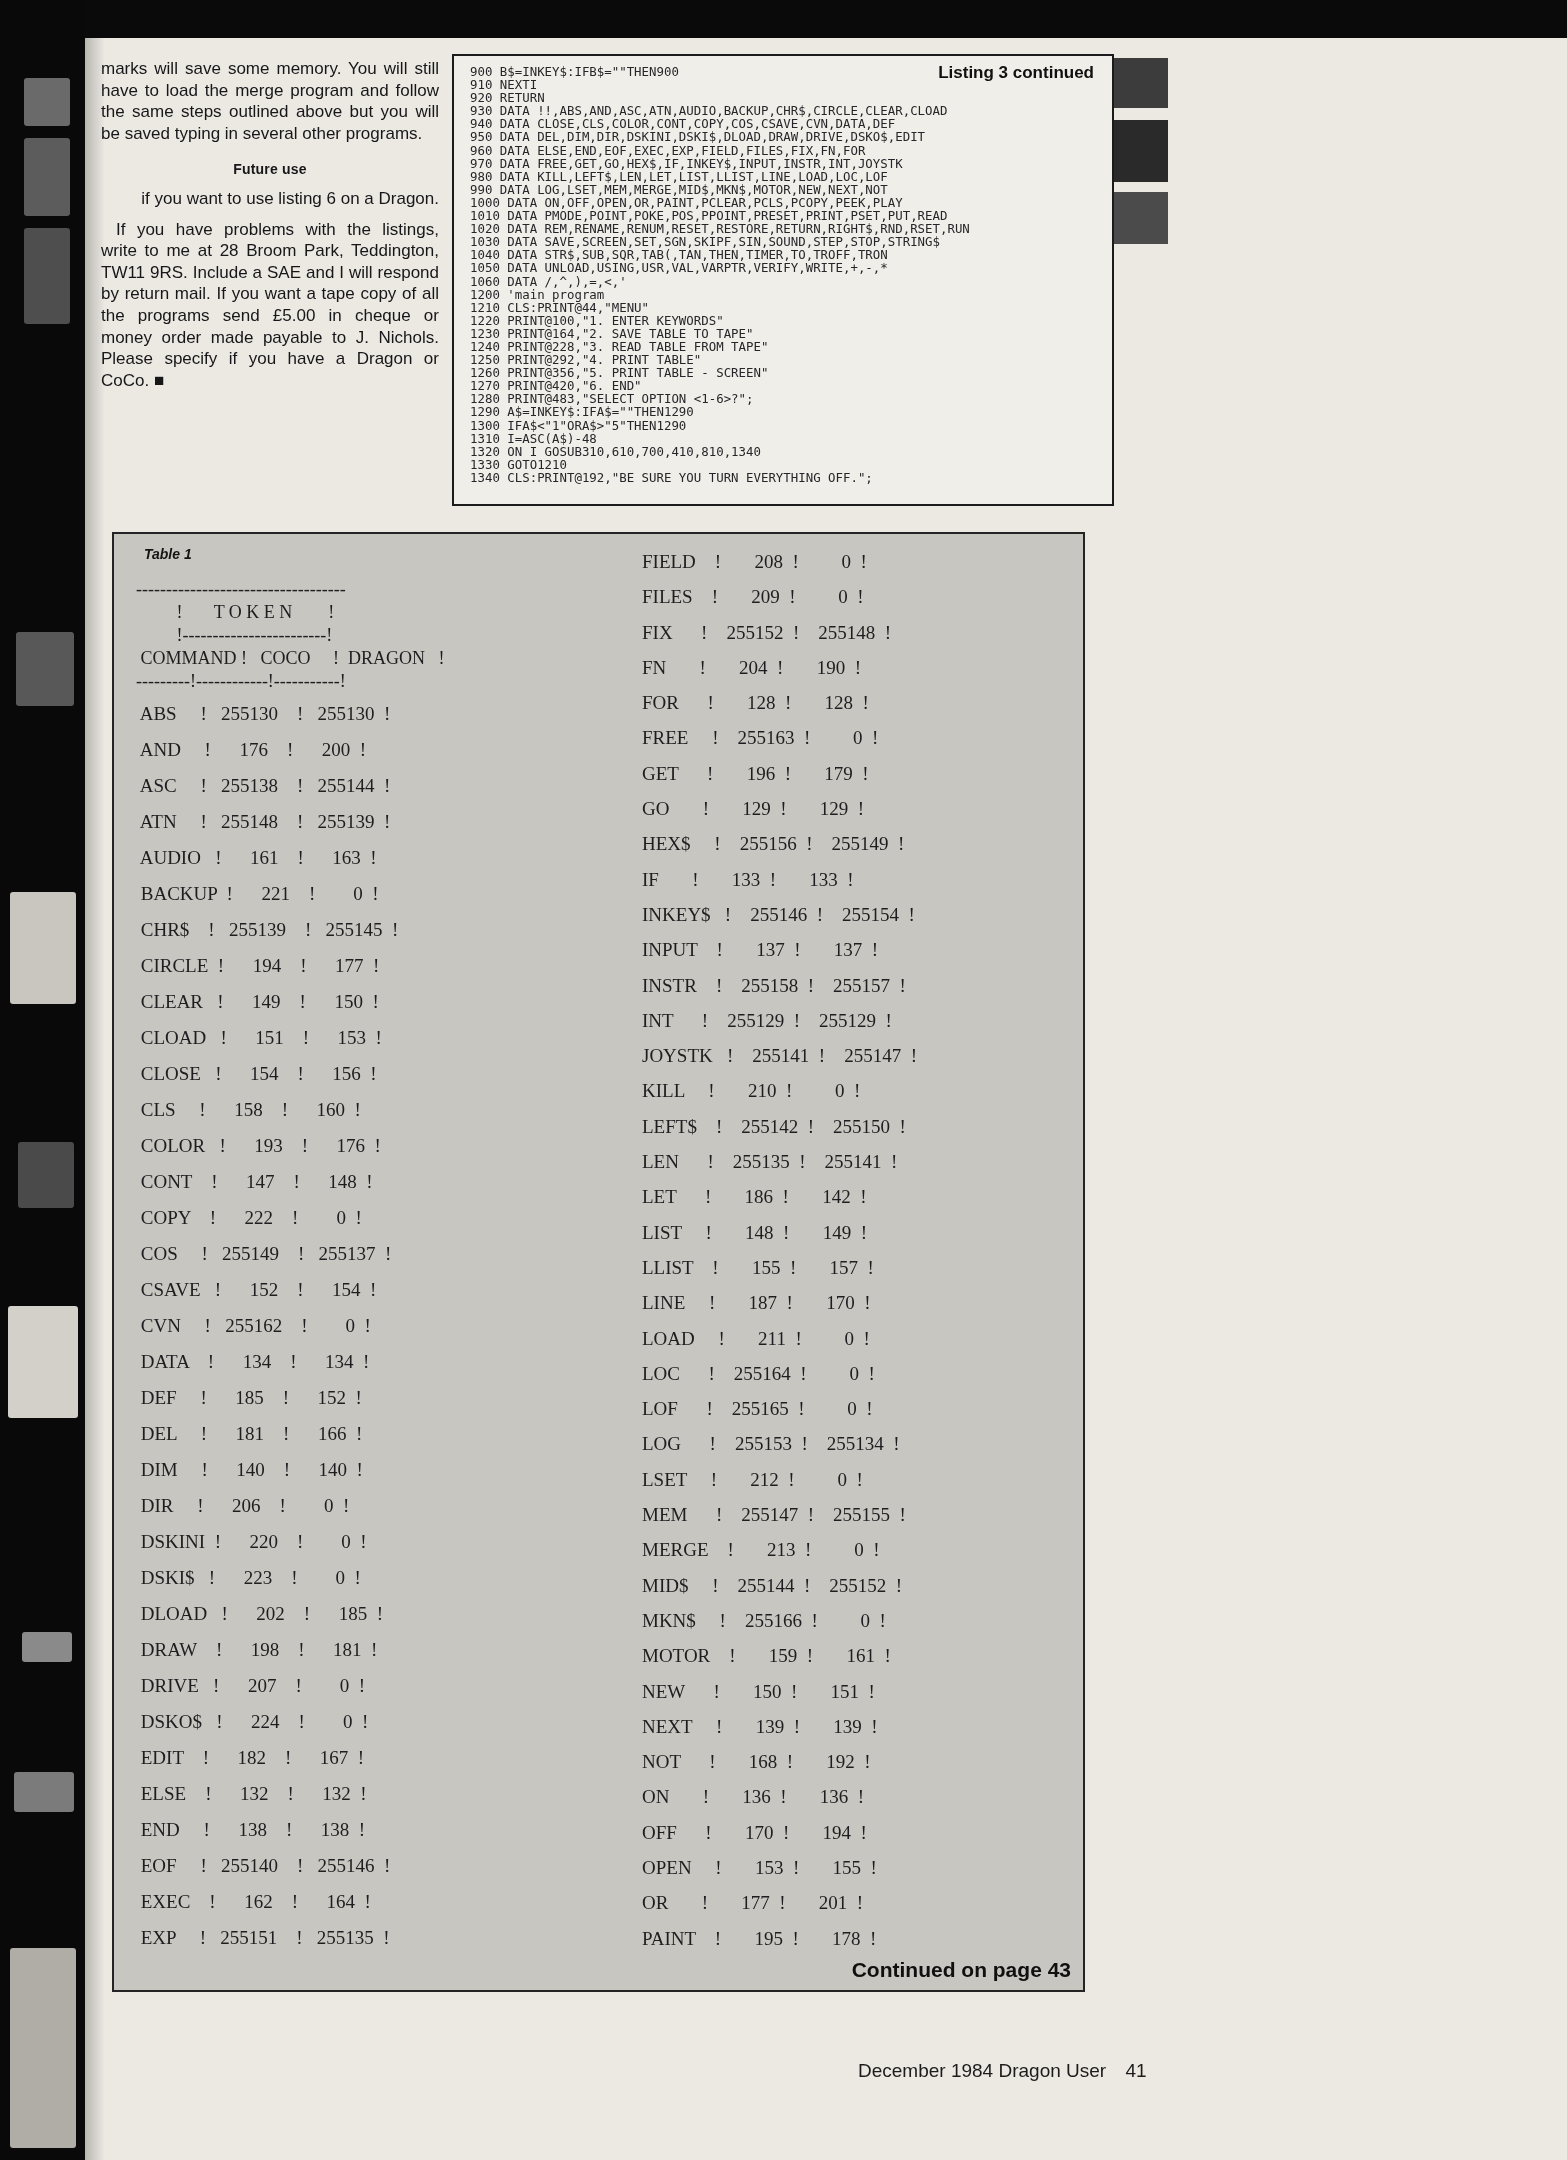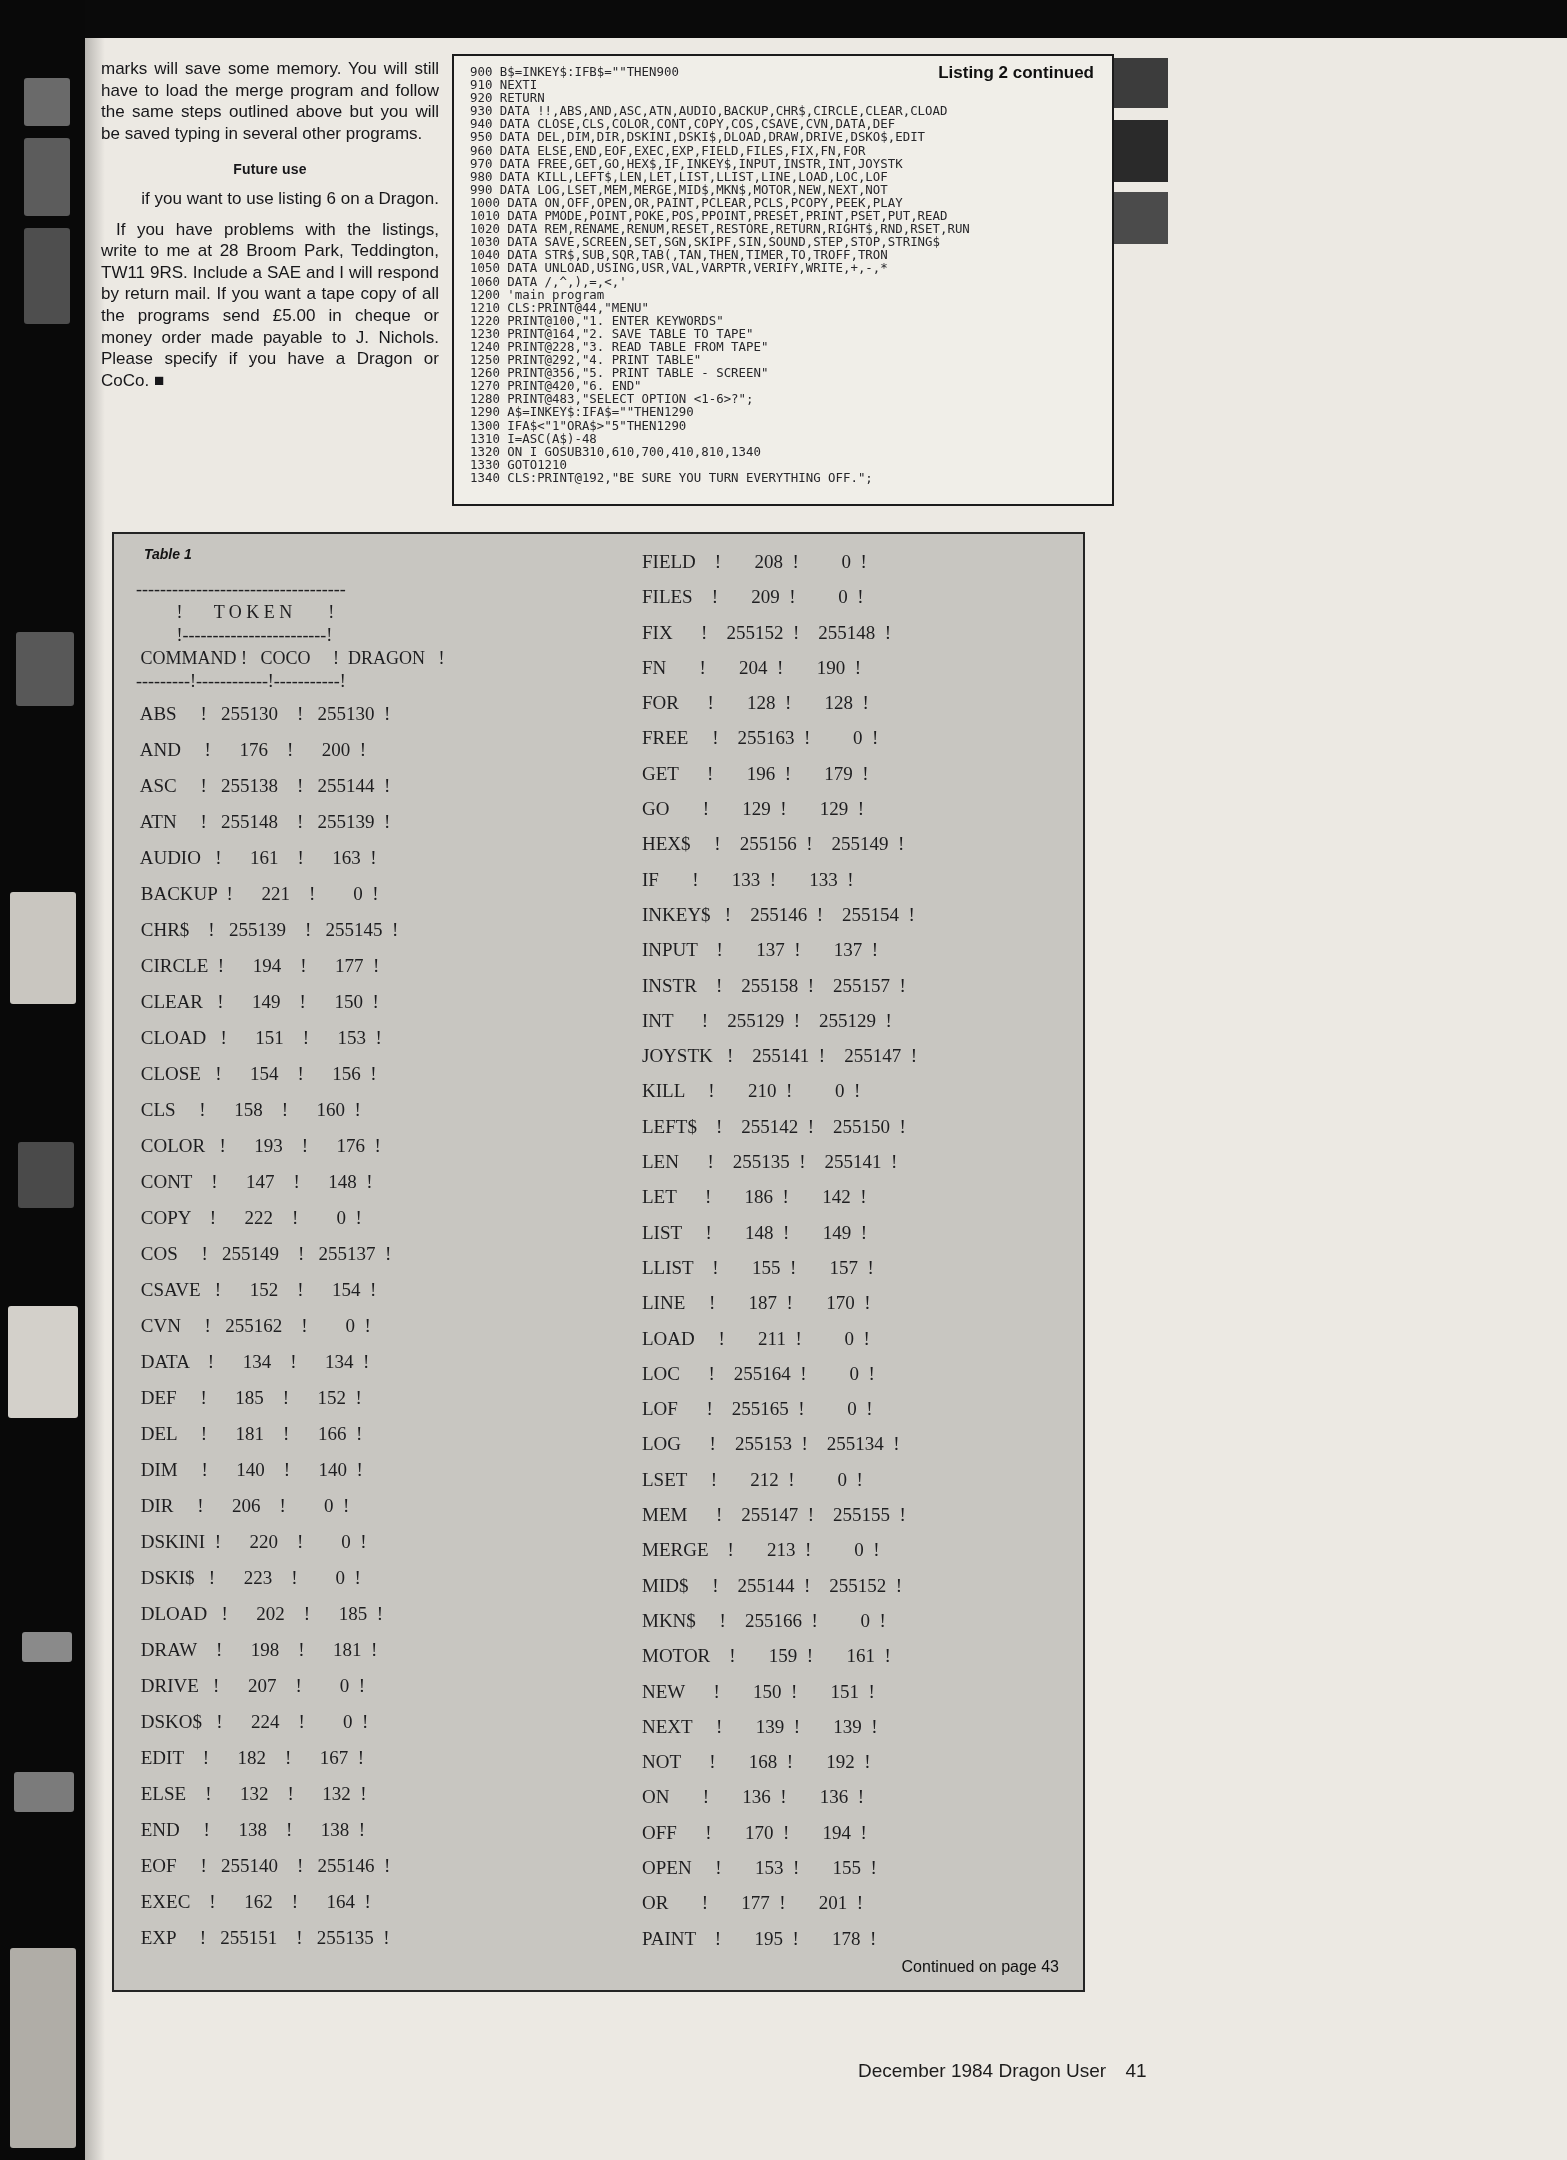--- a/index.html
+++ b/index.html
@@ -96,22 +96,22 @@
   }
   .tbl-left-rows {
     position: absolute; left: 22px; top: 162px;
     font-size: 19px; line-height: 36px;
   }
   .tbl-right-rows {
     position: absolute; left: 528px; top: 10px;
     font-size: 19px; line-height: 35.3px;
   }
   .continued {
-    position: absolute; right: 24px; top: 1424px;
-    font-size: 16px; font-weight: normal; color: #101010;
+    position: absolute; right: 12px; top: 1424px;
+    font-size: 21px; font-weight: bold; color: #101010;
   }
 
   
   .footer {
     position: absolute; left: 773px; top: 2022px;
     font-size: 19px; color: #1c1c1c;
   }
   .footer .pageno { margin-left: 14px; }
 </style>
 </head>
@@ -173,21 +173,21 @@
 1250 PRINT@292,"4. PRINT TABLE"
 1260 PRINT@356,"5. PRINT TABLE - SCREEN"
 1270 PRINT@420,"6. END"
 1280 PRINT@483,"SELECT OPTION &lt;1-6&gt;?";
 1290 A$=INKEY$:IFA$=""THEN1290
 1300 IFA$&lt;"1"ORA$&gt;"5"THEN1290
 1310 I=ASC(A$)-48
 1320 ON I GOSUB310,610,700,410,810,1340
 1330 GOTO1210
 1340 CLS:PRINT@192,"BE SURE YOU TURN EVERYTHING OFF.";</pre>
-      <div class="listing-title">Listing 2 continued</div>
+      <div class="listing-title">Listing 3 continued</div>
     </div>
 
     <div class="table-box">
       <div class="table-caption">Table 1</div>
       <pre class="tbl-left-header">-----------------------------------
          !       T O K E N        !
          !------------------------!
  COMMAND !   COCO     !  DRAGON   !
 ---------!------------!-----------!</pre>
       <pre class="tbl-left-rows"> ABS     !   255130    !   255130  !

